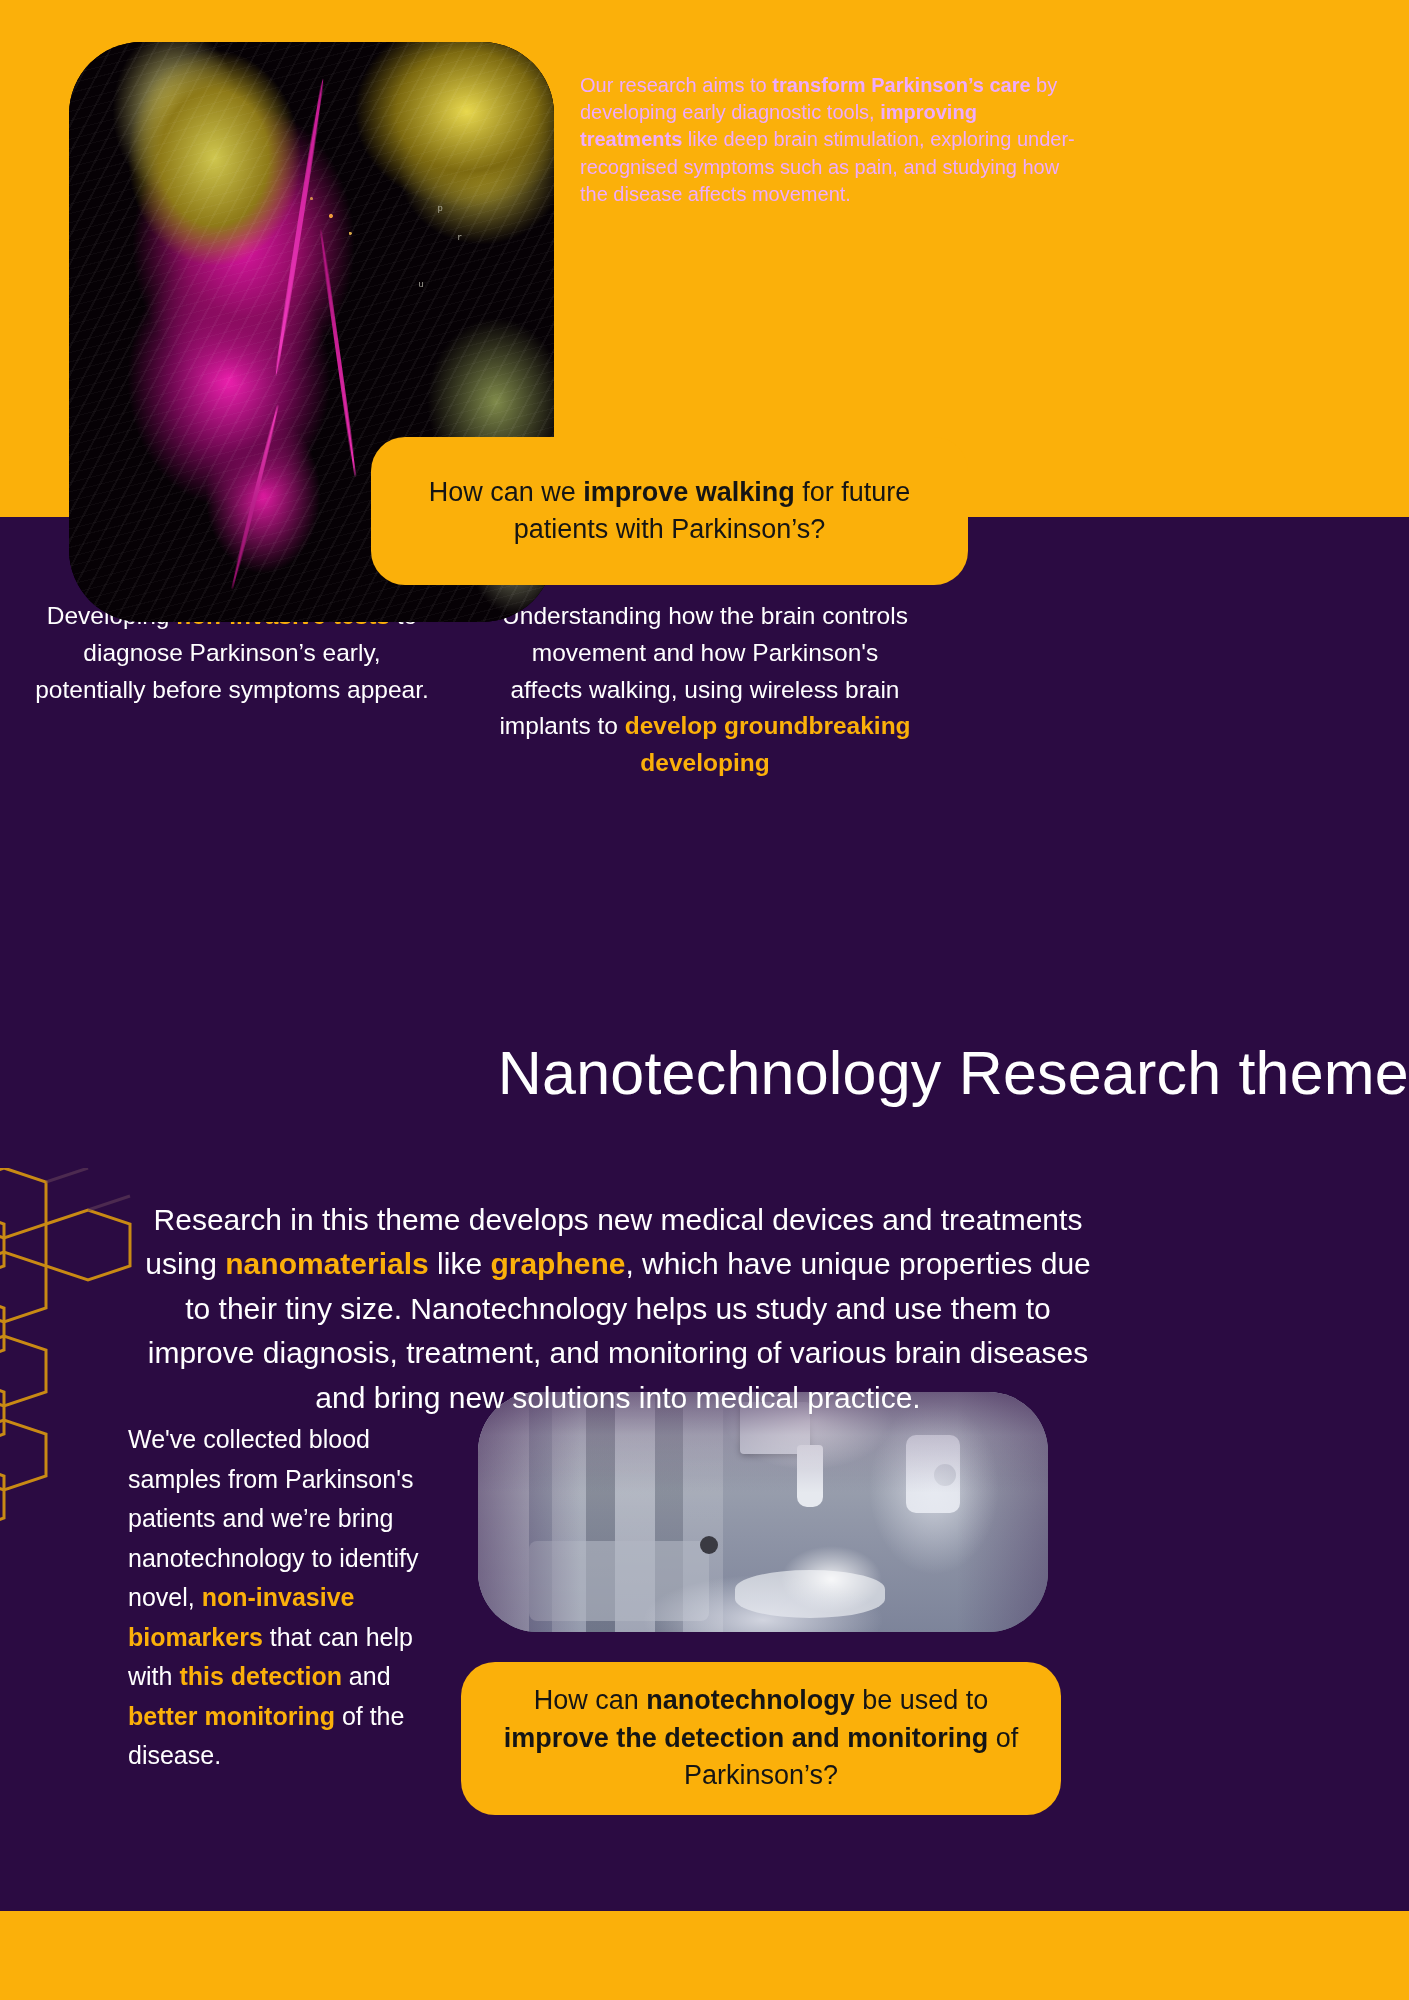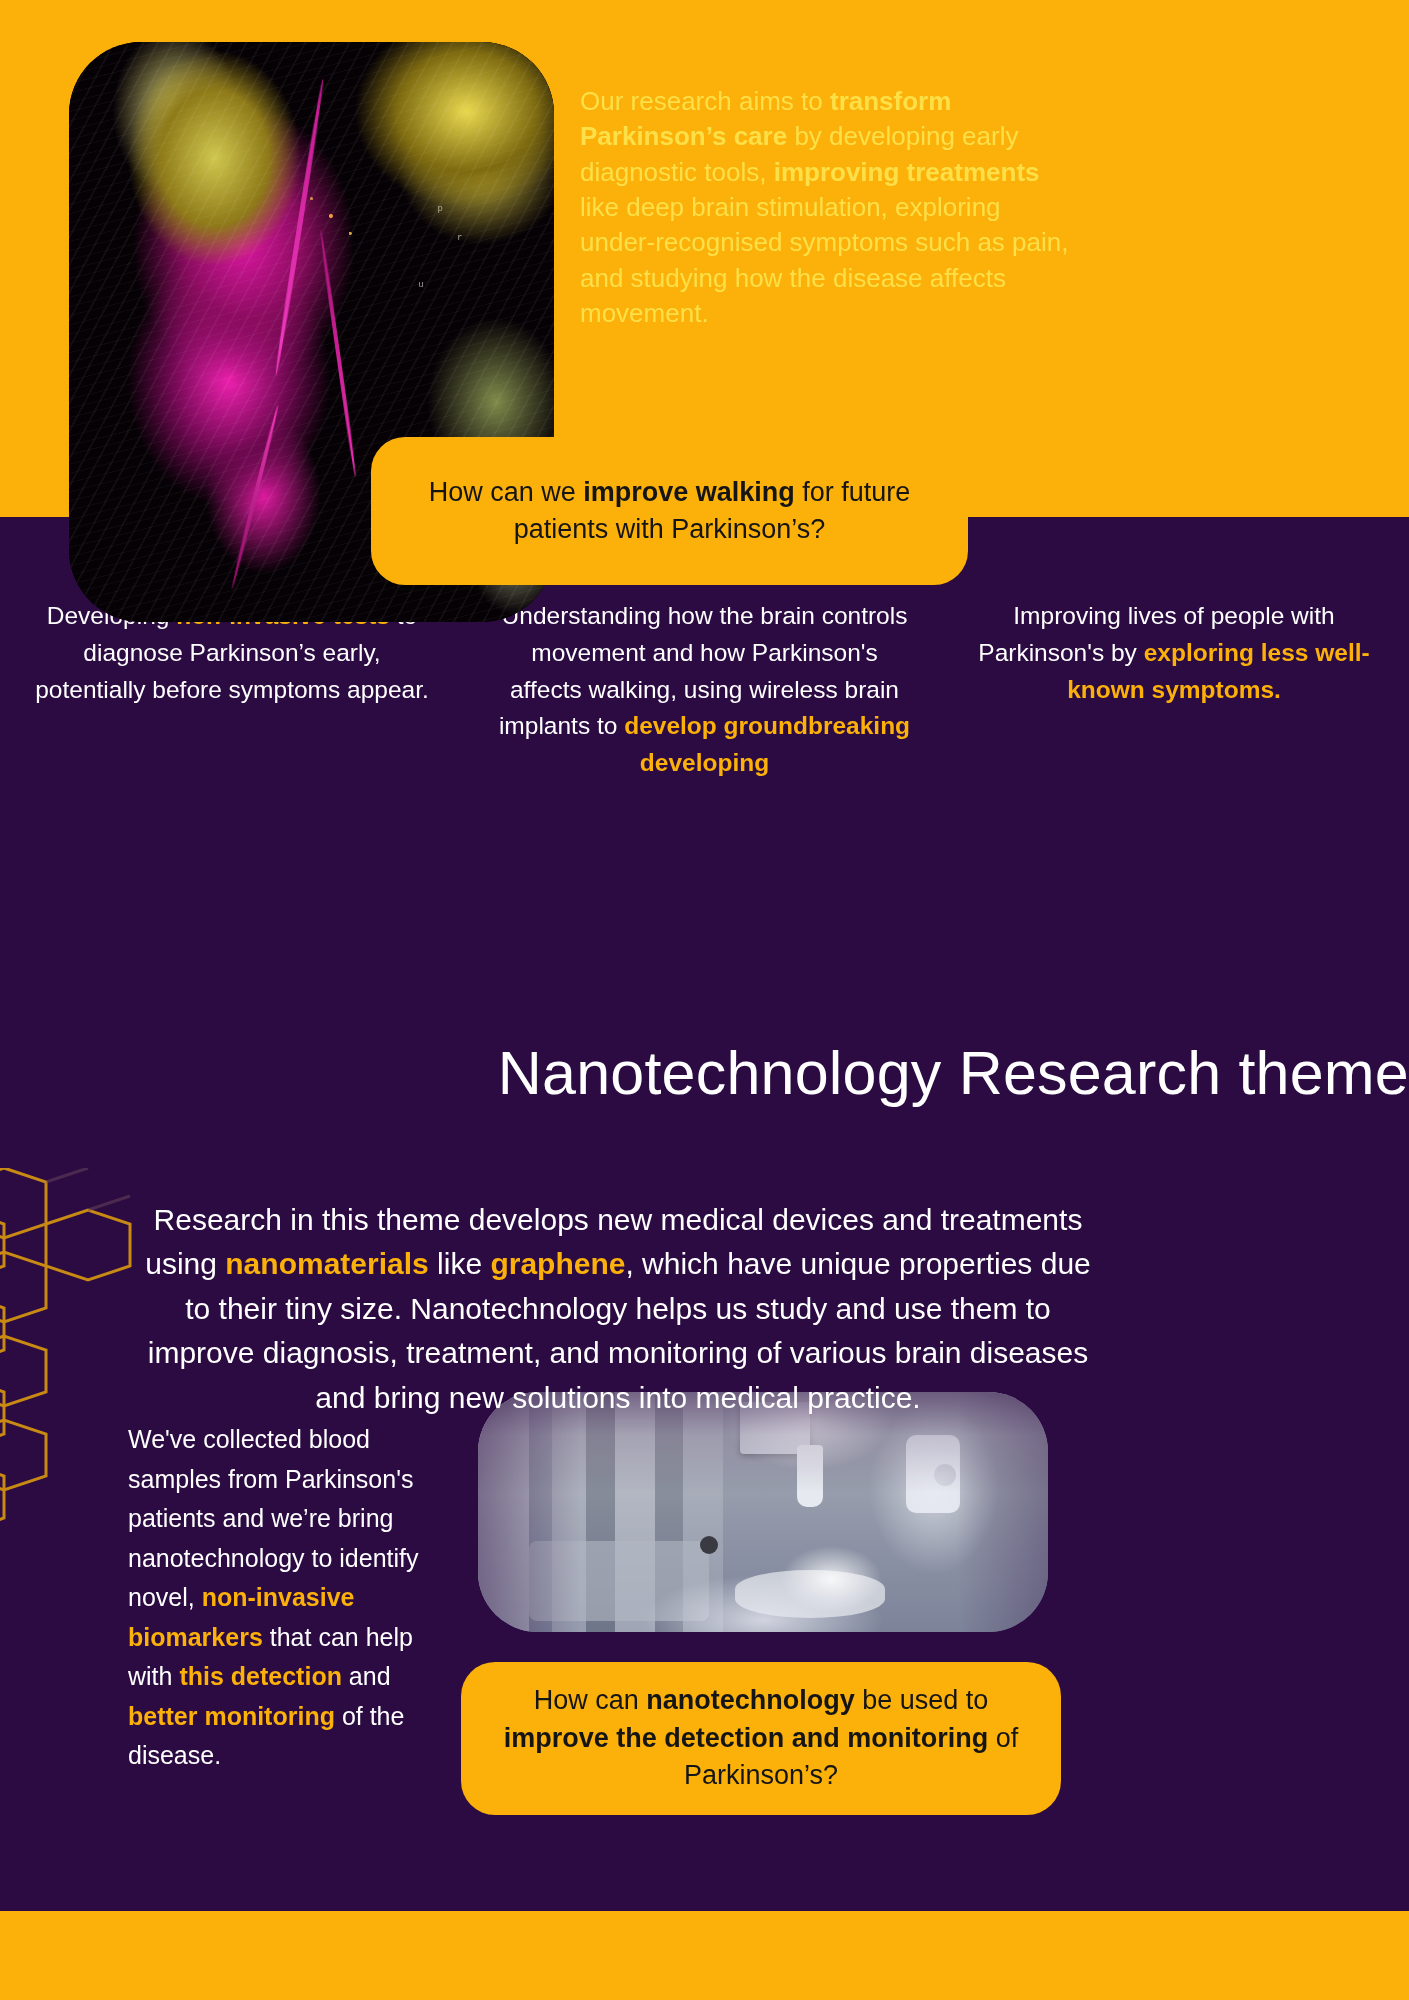--- a/index.html
+++ b/index.html
@@ -60,22 +60,22 @@
   }
   
   .fil{position:absolute;background:#e920b0;border-radius:50%;filter:blur(.4px);}
   .fil.f1{left:47%;top:6%;width:5px;height:300px;transform:rotate(9deg);background:linear-gradient(#c21990,#f23cc0);}
   .fil.f2{left:55%;top:32%;width:4px;height:250px;transform:rotate(-8deg);background:linear-gradient(#a61277,#ef2fb5);}
   .fil.f3{left:38%;top:62%;width:4px;height:190px;transform:rotate(14deg);background:linear-gradient(#f03ab9,#8a0c63);}
   .glabel{position:absolute;color:#cfcfc0;font-size:9px;font-family:"Liberation Mono",monospace;opacity:.75;letter-spacing:.5px;}
 
   
   .intro{
-    position:absolute;left:580px;top:84px;width:500px;
-    color:#fde047;font-size:26px;line-height:1.36;z-index:6;
+    position:absolute;left:580px;top:72px;width:500px;
+    color:#f0abfc;font-size:20px;line-height:1.36;z-index:6;
   }
 
   
   .bubble1{
     position:absolute;left:371px;top:437px;width:597px;height:148px;
     background:#FBB00A;border-radius:34px;z-index:6;
     display:flex;align-items:center;justify-content:center;
     text-align:center;padding:0 26px;box-sizing:border-box;
   }
   .bubble1 .txt{color:#151515;font-size:27px;line-height:1.38;}
@@ -186,21 +186,20 @@
 
   <div class="intro"><span>Our research aims to </span><b>transform Parkinson’s care</b><span> by developing early diagnostic tools, </span><b>improving treatments</b><span> like deep brain stimulation, exploring under-recognised symptoms such as pain, and studying how the disease affects movement.</span></div>
 
   <div class="bubble1">
     <div class="txt"><span>How can we </span><b>improve walking</b><span> for future patients with Parkinson’s?</span></div>
   </div>
 
   <div class="cols">
     <div class="col c1"><span>Developing </span><span class="hl">non-invasive tests</span><span> to diagnose Parkinson’s early, potentially before symptoms appear.</span></div>
     <div class="col c2"><span>Understanding how the brain controls movement and how Parkinson's affects walking, using wireless brain implants to </span><span class="hl">develop groundbreaking developing</span></div>
-    <div class="col c3"><span>Improving lives of people with Parkinson's by </span><span class="hl">exploring less well-known symptoms.</span></div>
   </div>
 
   <div class="theme-title">Nanotechnology Research theme</div>
 
   <div class="hexwrap">
     <svg width="230" height="420" viewBox="0 0 230 420" fill="none" aria-hidden="true">
       <g stroke="#C98A14" stroke-width="3" fill="none">
         <polygon points="20,14 62,0 104,14 104,56 62,70 20,56"></polygon>
         <polygon points="104,56 146,42 188,56 188,98 146,112 104,98"></polygon>
         <polygon points="20,98 62,84 104,98 104,140 62,154 20,140"></polygon>

